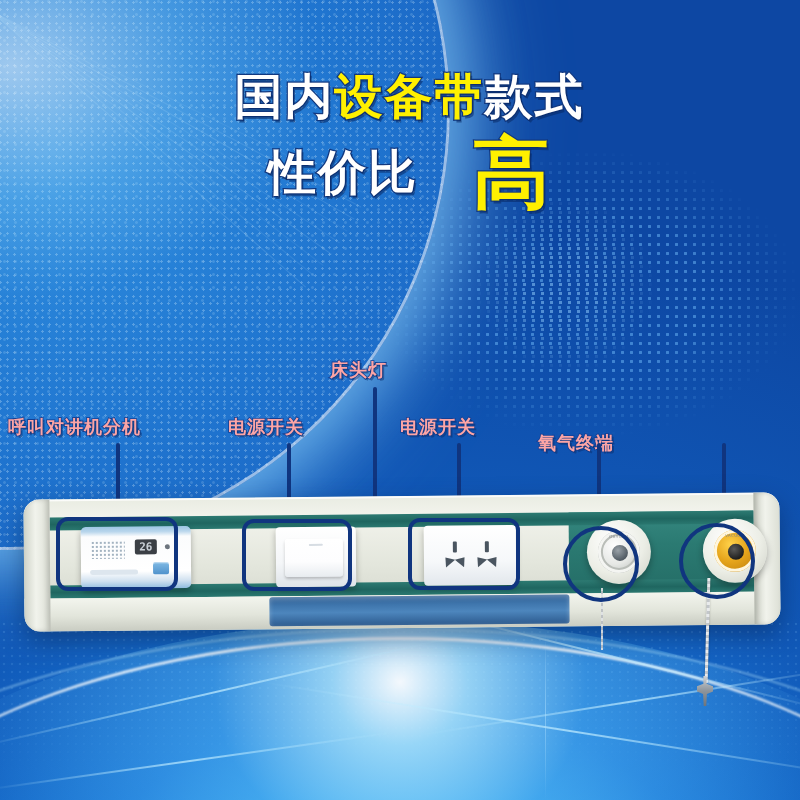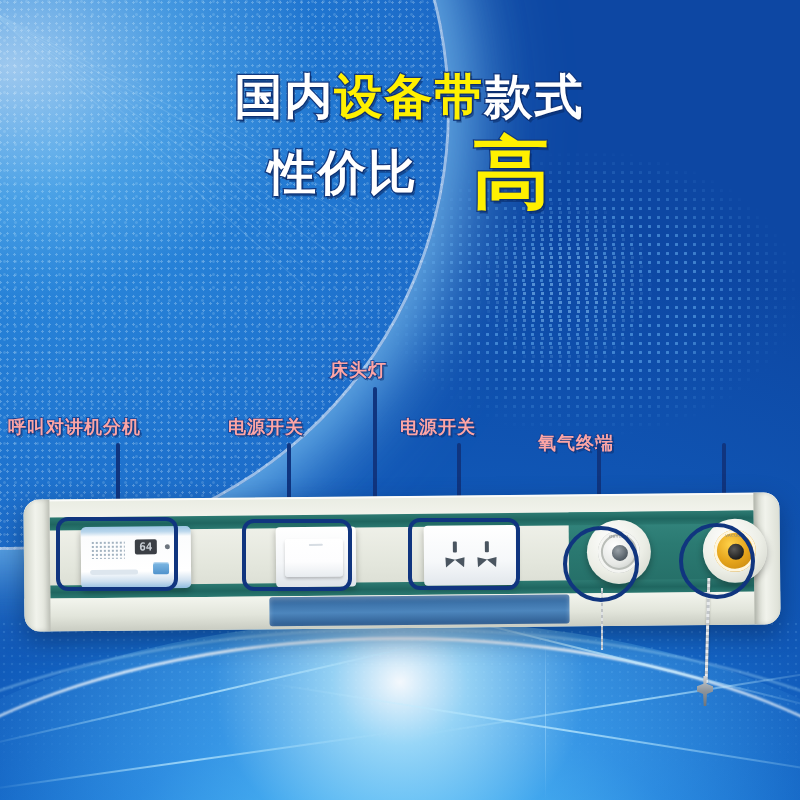--- a/index.html
+++ b/index.html
@@ -296,21 +296,21 @@
     <div class="teal-block" style="left:545px;right:26px"></div>
     <div class="stripe stripe-top"></div>
     <div class="stripe stripe-bot"></div>
     <div class="panel-lowlip"></div>
     <div class="lamp-diffuser"></div>
     <div class="panel-cap cap-l"></div>
     <div class="panel-cap cap-r"></div>
 
     <div class="intercom">
       <div class="ic-grille"></div>
-      <div class="ic-lcd">64</div>
+      <div class="ic-lcd">26</div>
       <div class="ic-dot"></div>
       <div class="ic-btn"></div>
       <div class="ic-bar"></div>
     </div>
 
     <div class="switch">
       <div class="switch-rocker">
         <div class="switch-notch"></div>
       </div>
     </div>

